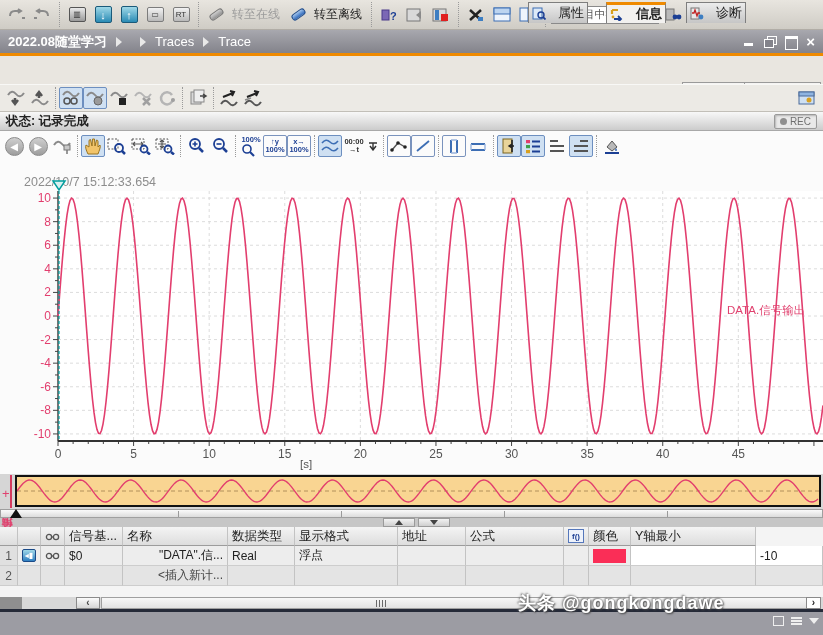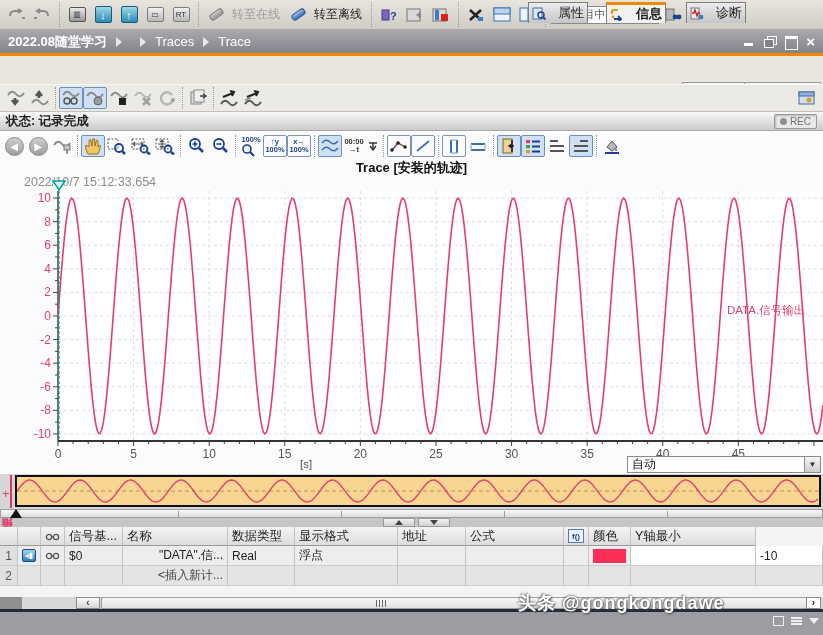--- a/index.html
+++ b/index.html
@@ -480,21 +480,20 @@
     <div class="sep"></div>
     <div class="ib">
         <svg width="18" height="16">
           <path d="M4 9 L9 3 L14 9 L9 13 Z" fill="#b9b9b9" stroke="#555"></path>
           <path d="M13 10 q2 3 0 3 q-2 0 0 -3" fill="#3d6eb4"></path>
           <rect x="2" y="14" width="14" height="2" fill="#1c3f94"></rect>
         </svg>
       </div>
   </div>
 
-  <div id="charttitle">Trace [安装的轨迹]</div>
   <div id="timestamp">2022/10/7 15:12:33.654</div>
   <div id="plotwrap">
     <svg id="plot-svg" width="801" height="300">
         <rect x="36" y="17" width="765" height="250" fill="#ffffff"></rect>
         <line x1="111.59288537549406" y1="17" x2="111.59288537549406" y2="267" stroke="#dcdcdc" stroke-dasharray="3,3"></line>
         <line x1="187.18577075098813" y1="17" x2="187.18577075098813" y2="267" stroke="#dcdcdc" stroke-dasharray="3,3"></line>
         <line x1="262.77865612648225" y1="17" x2="262.77865612648225" y2="267" stroke="#dcdcdc" stroke-dasharray="3,3"></line>
         <line x1="338.37154150197625" y1="17" x2="338.37154150197625" y2="267" stroke="#dcdcdc" stroke-dasharray="3,3"></line>
         <line x1="413.9644268774703" y1="17" x2="413.9644268774703" y2="267" stroke="#dcdcdc" stroke-dasharray="3,3"></line>
         <line x1="489.55731225296444" y1="17" x2="489.55731225296444" y2="267" stroke="#dcdcdc" stroke-dasharray="3,3"></line>
@@ -608,24 +607,20 @@
         <line x1="36" y1="17" x2="36" y2="267" stroke="#444" stroke-width="1.5"></line>
         <line x1="36" y1="267" x2="801" y2="267" stroke="#333" stroke-width="2"></line>
         <path d="M36.0 142.0 L37.5 122.0 L39.0 102.5 L40.5 84.2 L42.0 67.6 L43.5 53.1 L45.0 41.2 L46.5 32.3 L48.0 26.5 L49.5 24.1 L51.0 25.2 L52.5 29.6 L54.0 37.3 L55.5 48.1 L57.0 61.6 L58.5 77.4 L60.0 95.1 L61.5 114.2 L63.0 134.1 L64.5 154.2 L66.0 173.9 L67.5 192.8 L69.0 210.1 L70.5 225.5 L72.0 238.4 L73.5 248.6 L75.0 255.6 L76.5 259.3 L78.0 259.6 L79.5 256.5 L81.0 250.1 L82.5 240.5 L84.0 228.0 L85.5 213.1 L87.0 196.1 L88.5 177.5 L90.0 157.8 L91.5 137.7 L93.0 117.8 L94.5 98.5 L96.0 80.5 L97.5 64.3 L99.0 50.4 L100.5 39.1 L102.0 30.8 L103.5 25.7 L105.0 24.1 L106.5 25.8 L108.0 31.0 L109.5 39.4 L111.0 50.7 L112.5 64.7 L114.0 81.0 L115.5 99.0 L117.0 118.3 L118.5 138.3 L120.0 158.4 L121.5 178.0 L123.0 196.6 L124.5 213.5 L126.0 228.4 L127.5 240.8 L129.0 250.3 L130.5 256.7 L132.0 259.7 L133.5 259.3 L135.0 255.4 L136.5 248.3 L138.0 238.1 L139.5 225.1 L141.0 209.6 L142.5 192.2 L144.0 173.4 L145.5 153.6 L147.0 133.5 L148.5 113.6 L150.0 94.6 L151.5 76.9 L153.0 61.2 L154.5 47.7 L156.0 37.1 L157.5 29.4 L159.0 25.1 L160.5 24.2 L162.0 26.7 L163.5 32.5 L165.0 41.5 L166.5 53.5 L168.0 68.0 L169.5 84.7 L171.0 103.0 L172.5 122.5 L174.0 142.6 L175.5 162.6 L177.0 182.0 L178.5 200.3 L180.0 216.9 L181.5 231.3 L183.0 243.1 L184.5 251.9 L186.0 257.6 L187.5 259.9 L189.0 258.7 L190.5 254.2 L192.0 246.4 L193.5 235.6 L195.0 222.0 L196.5 206.1 L198.0 188.4 L199.5 169.3 L201.0 149.4 L202.5 129.2 L204.0 109.5 L205.5 90.7 L207.0 73.4 L208.5 58.1 L210.0 45.2 L211.5 35.2 L213.0 28.3 L214.5 24.6 L216.0 24.4 L217.5 27.6 L219.0 34.1 L220.5 43.8 L222.0 56.3 L223.5 71.4 L225.0 88.5 L226.5 107.1 L228.0 126.7 L229.5 146.8 L231.0 166.8 L232.5 186.0 L234.0 204.0 L235.5 220.1 L237.0 234.0 L238.5 245.2 L240.0 253.4 L241.5 258.4 L243.0 259.9 L244.5 258.1 L246.0 252.8 L247.5 244.4 L249.0 232.9 L250.5 218.8 L252.0 202.5 L253.5 184.4 L255.0 165.1 L256.5 145.1 L258.0 125.0 L259.5 105.4 L261.0 86.9 L262.5 70.0 L264.0 55.2 L265.5 42.9 L267.0 33.5 L268.5 27.2 L270.0 24.3 L271.5 24.8 L273.0 28.7 L274.5 35.9 L276.0 46.2 L277.5 59.3 L279.0 74.8 L280.5 92.3 L282.0 111.2 L283.5 131.0 L285.0 151.1 L286.5 170.9 L288.0 189.9 L289.5 207.6 L291.0 223.3 L292.5 236.6 L294.0 247.2 L295.5 254.7 L297.0 259.0 L298.5 259.8 L300.0 257.2 L301.5 251.3 L303.0 242.2 L304.5 230.1 L306.0 215.5 L307.5 198.8 L309.0 180.4 L310.5 160.9 L312.0 140.8 L313.5 120.8 L315.0 101.4 L316.5 83.2 L318.0 66.7 L319.5 52.3 L321.0 40.6 L322.5 31.9 L324.0 26.3 L325.5 24.1 L327.0 25.3 L328.5 30.0 L330.0 37.9 L331.5 48.8 L333.0 62.4 L334.5 78.4 L336.0 96.2 L337.5 115.3 L339.0 135.2 L340.5 155.3 L342.0 175.0 L343.5 193.8 L345.0 211.1 L346.5 226.3 L348.0 239.1 L349.5 249.1 L351.0 255.9 L352.5 259.4 L354.0 259.6 L355.5 256.2 L357.0 249.6 L358.5 239.9 L360.0 227.3 L361.5 212.2 L363.0 195.0 L364.5 176.4 L366.0 156.7 L367.5 136.6 L369.0 116.6 L370.5 97.4 L372.0 79.5 L373.5 63.4 L375.0 49.6 L376.5 38.5 L378.0 30.4 L379.5 25.6 L381.0 24.1 L382.5 26.0 L384.0 31.4 L385.5 39.9 L387.0 51.5 L388.5 65.6 L390.0 82.0 L391.5 100.1 L393.0 119.5 L394.5 139.5 L396.0 159.5 L397.5 179.1 L399.0 197.6 L400.5 214.5 L402.0 229.2 L403.5 241.4 L405.0 250.8 L406.5 256.9 L408.0 259.7 L409.5 259.1 L411.0 255.1 L412.5 247.8 L414.0 237.4 L415.5 224.3 L417.0 208.7 L418.5 191.2 L420.0 172.3 L421.5 152.5 L423.0 132.3 L424.5 112.5 L426.0 93.5 L427.5 76.0 L429.0 60.3 L430.5 47.0 L432.0 36.5 L433.5 29.1 L435.0 25.0 L436.5 24.2 L438.0 26.9 L439.5 32.9 L441.0 42.1 L442.5 54.2 L444.0 68.9 L445.5 85.7 L447.0 104.1 L448.5 123.7 L450.0 143.7 L451.5 163.7 L453.0 183.1 L454.5 201.3 L456.0 217.8 L457.5 232.0 L459.0 243.7 L460.5 252.3 L462.0 257.8 L463.5 259.9 L465.0 258.6 L466.5 253.8 L468.0 245.9 L469.5 234.9 L471.0 221.2 L472.5 205.1 L474.0 187.3 L475.5 168.1 L477.0 148.2 L478.5 128.1 L480.0 108.4 L481.5 89.7 L483.0 72.5 L484.5 57.3 L486.0 44.6 L487.5 34.7 L489.0 28.0 L490.5 24.5 L492.0 24.5 L493.5 27.9 L495.0 34.6 L496.5 44.5 L498.0 57.1 L499.5 72.3 L501.0 89.5 L502.5 108.2 L504.0 127.9 L505.5 148.0 L507.0 167.9 L508.5 187.1 L510.0 205.0 L511.5 221.0 L513.0 234.7 L514.5 245.8 L516.0 253.8 L517.5 258.5 L519.0 259.9 L520.5 257.8 L522.0 252.4 L523.5 243.8 L525.0 232.2 L526.5 217.9 L528.0 201.5 L529.5 183.3 L531.0 164.0 L532.5 144.0 L534.0 123.9 L535.5 104.3 L537.0 85.9 L538.5 69.1 L540.0 54.4 L541.5 42.3 L543.0 33.0 L544.5 26.9 L546.0 24.2 L547.5 24.9 L549.0 29.0 L550.5 36.4 L552.0 46.9 L553.5 60.2 L555.0 75.8 L556.5 93.3 L558.0 112.3 L559.5 132.1 L561.0 152.2 L562.5 172.1 L564.0 191.0 L565.5 208.5 L567.0 224.1 L568.5 237.3 L570.0 247.7 L571.5 255.1 L573.0 259.1 L574.5 259.8 L576.0 257.0 L577.5 250.9 L579.0 241.6 L580.5 229.4 L582.0 214.6 L583.5 197.8 L585.0 179.3 L586.5 159.8 L588.0 139.7 L589.5 119.7 L591.0 100.3 L592.5 82.2 L594.0 65.8 L595.5 51.6 L597.0 40.0 L598.5 31.5 L600.0 26.1 L601.5 24.1 L603.0 25.5 L604.5 30.3 L606.0 38.4 L607.5 49.5 L609.0 63.3 L610.5 79.3 L612.0 97.2 L613.5 116.4 L615.0 136.4 L616.5 156.5 L618.0 176.2 L619.5 194.8 L621.0 212.0 L622.5 227.1 L624.0 239.7 L625.5 249.5 L627.0 256.2 L628.5 259.5 L630.0 259.5 L631.5 256.0 L633.0 249.1 L634.5 239.2 L636.0 226.5 L637.5 211.2 L639.0 194.0 L640.5 175.3 L642.0 155.5 L643.5 135.4 L645.0 115.5 L646.5 96.4 L648.0 78.6 L649.5 62.6 L651.0 48.9 L652.5 38.0 L654.0 30.0 L655.5 25.4 L657.0 24.1 L658.5 26.3 L660.0 31.8 L661.5 40.5 L663.0 52.2 L664.5 66.5 L666.0 83.0 L667.5 101.2 L669.0 120.6 L670.5 140.6 L672.0 160.7 L673.5 180.2 L675.0 198.6 L676.5 215.4 L678.0 230.0 L679.5 242.1 L681.0 251.2 L682.5 257.2 L684.0 259.8 L685.5 259.0 L687.0 254.8 L688.5 247.3 L690.0 236.7 L691.5 223.4 L693.0 207.7 L694.5 190.1 L696.0 171.1 L697.5 151.3 L699.0 131.2 L700.5 111.4 L702.0 92.5 L703.5 75.0 L705.0 59.5 L706.5 46.4 L708.0 36.0 L709.5 28.8 L711.0 24.8 L712.5 24.3 L714.0 27.2 L715.5 33.4 L717.0 42.8 L718.5 55.0 L720.0 69.8 L721.5 86.7 L723.0 105.2 L724.5 124.8 L726.0 144.9 L727.5 164.9 L729.0 184.2 L730.5 202.3 L732.0 218.7 L733.5 232.8 L735.0 244.2 L736.5 252.7 L738.0 258.0 L739.5 259.9 L741.0 258.4 L742.5 253.5 L744.0 245.3 L745.5 234.1 L747.0 220.3 L748.5 204.2 L750.0 186.2 L751.5 167.0 L753.0 147.1 L754.5 127.0 L756.0 107.3 L757.5 88.6 L759.0 71.5 L760.5 56.5 L762.0 43.9 L763.5 34.2 L765.0 27.7 L766.5 24.4 L768.0 24.6 L769.5 28.2 L771.0 35.1 L772.5 45.1 L774.0 58.0 L775.5 73.2 L777.0 90.5 L778.5 109.3 L780.0 129.0 L781.5 149.1 L783.0 169.0 L784.5 188.2 L786.0 205.9 L787.5 221.8 L789.0 235.4 L790.5 246.3 L792.0 254.1 L793.5 258.7 L795.0 259.9 L796.5 257.6 L798.0 252.0 L799.5 243.2 L801.0 231.4 " stroke="#e23e6e" stroke-width="1.6" fill="none"></path>
         <line x1="37" y1="17" x2="37" y2="267" stroke="#009e9e" stroke-width="1.2" stroke-dasharray="3,2"></line>
         <polygon points="31,7 43,7 37,16" fill="#d8f0f0" stroke="#009e9e" stroke-width="1.5"></polygon>
       </svg>
   </div>
   <div id="ylabel-rot">DATA.信号输出</div>
   <div id="serieslabel">DATA.信号输出</div>
   <div id="xunit">[s]</div>
-  <div id="xdrop">
-    <span class="val">自动</span>
-    <span class="darr">▼</span>
-  </div>
 </div>
 
 <div class="abs" id="overviewrow">
   <div id="ovcross">+</div>
   <div id="ovmarker"></div>
   <div id="ovbox">
     <svg id="ov-svg" width="802" height="28">
         <line x1="0" y1="14" x2="802" y2="14" stroke="#b2905a" stroke-dasharray="4,3"></line>
         <path d="M0.0 14.0 L1.5 12.0 L3.0 10.0 L4.5 8.2 L6.0 6.5 L7.5 5.2 L9.0 4.1 L10.5 3.4 L12.0 3.0 L13.5 3.1 L15.0 3.5 L16.5 4.3 L18.0 5.4 L19.5 6.8 L21.0 8.5 L22.5 10.3 L24.0 12.3 L25.5 14.4 L27.0 16.4 L28.5 18.3 L30.0 20.1 L31.5 21.7 L33.0 23.1 L34.5 24.1 L36.0 24.7 L37.5 25.0 L39.0 24.9 L40.5 24.4 L42.0 23.6 L43.5 22.4 L45.0 20.9 L46.5 19.2 L48.0 17.3 L49.5 15.3 L51.0 13.3 L52.5 11.3 L54.0 9.3 L55.5 7.6 L57.0 6.0 L58.5 4.7 L60.0 3.8 L61.5 3.2 L63.0 3.0 L64.5 3.2 L66.0 3.7 L67.5 4.6 L69.0 5.8 L70.5 7.4 L72.0 9.1 L73.5 11.0 L75.0 13.0 L76.5 15.1 L78.0 17.1 L79.5 19.0 L81.0 20.7 L82.5 22.2 L84.0 23.4 L85.5 24.3 L87.0 24.9 L88.5 25.0 L90.0 24.8 L91.5 24.2 L93.0 23.2 L94.5 21.9 L96.0 20.3 L97.5 18.6 L99.0 16.6 L100.5 14.6 L102.0 12.6 L103.5 10.6 L105.0 8.7 L106.5 7.0 L108.0 5.5 L109.5 4.4 L111.0 3.6 L112.5 3.1 L114.0 3.0 L115.5 3.3 L117.0 4.0 L118.5 5.0 L120.0 6.4 L121.5 8.0 L123.0 9.8 L124.5 11.7 L126.0 13.8 L127.5 15.8 L129.0 17.8 L130.5 19.6 L132.0 21.3 L133.5 22.7 L135.0 23.8 L136.5 24.6 L138.0 24.9 L139.5 25.0 L141.0 24.6 L142.5 23.9 L144.0 22.8 L145.5 21.4 L147.0 19.7 L148.5 17.9 L150.0 15.9 L151.5 13.9 L153.0 11.8 L154.5 9.9 L156.0 8.1 L157.5 6.4 L159.0 5.1 L160.5 4.0 L162.0 3.3 L163.5 3.0 L165.0 3.1 L166.5 3.5 L168.0 4.3 L169.5 5.5 L171.0 6.9 L172.5 8.6 L174.0 10.4 L175.5 12.4 L177.0 14.5 L178.5 16.5 L180.0 18.5 L181.5 20.2 L183.0 21.8 L184.5 23.1 L186.0 24.1 L187.5 24.7 L189.0 25.0 L190.5 24.9 L192.0 24.4 L193.5 23.5 L195.0 22.3 L196.5 20.8 L198.0 19.1 L199.5 17.2 L201.0 15.2 L202.5 13.2 L204.0 11.1 L205.5 9.2 L207.0 7.5 L208.5 5.9 L210.0 4.7 L211.5 3.8 L213.0 3.2 L214.5 3.0 L216.0 3.2 L217.5 3.8 L219.0 4.7 L220.5 5.9 L222.0 7.5 L223.5 9.2 L225.0 11.1 L226.5 13.2 L228.0 15.2 L229.5 17.2 L231.0 19.1 L232.5 20.8 L234.0 22.3 L235.5 23.5 L237.0 24.4 L238.5 24.9 L240.0 25.0 L241.5 24.7 L243.0 24.1 L244.5 23.1 L246.0 21.8 L247.5 20.2 L249.0 18.5 L250.5 16.5 L252.0 14.5 L253.5 12.4 L255.0 10.4 L256.5 8.6 L258.0 6.9 L259.5 5.5 L261.0 4.3 L262.5 3.5 L264.0 3.1 L265.5 3.0 L267.0 3.3 L268.5 4.0 L270.0 5.1 L271.5 6.4 L273.0 8.1 L274.5 9.9 L276.0 11.8 L277.5 13.9 L279.0 15.9 L280.5 17.9 L282.0 19.7 L283.5 21.4 L285.0 22.8 L286.5 23.8 L288.0 24.6 L289.5 25.0 L291.0 24.9 L292.5 24.6 L294.0 23.8 L295.5 22.7 L297.0 21.3 L298.5 19.6 L300.0 17.8 L301.5 15.8 L303.0 13.8 L304.5 11.7 L306.0 9.8 L307.5 8.0 L309.0 6.4 L310.5 5.0 L312.0 4.0 L313.5 3.3 L315.0 3.0 L316.5 3.1 L318.0 3.6 L319.5 4.4 L321.0 5.5 L322.5 7.0 L324.0 8.7 L325.5 10.6 L327.0 12.6 L328.5 14.6 L330.0 16.6 L331.5 18.6 L333.0 20.3 L334.5 21.9 L336.0 23.2 L337.5 24.2 L339.0 24.8 L340.5 25.0 L342.0 24.9 L343.5 24.3 L345.0 23.4 L346.5 22.2 L348.0 20.7 L349.5 19.0 L351.0 17.1 L352.5 15.1 L354.0 13.0 L355.5 11.0 L357.0 9.1 L358.5 7.4 L360.0 5.8 L361.5 4.6 L363.0 3.7 L364.5 3.2 L366.0 3.0 L367.5 3.2 L369.0 3.8 L370.5 4.7 L372.0 6.0 L373.5 7.6 L375.0 9.3 L376.5 11.2 L378.0 13.3 L379.5 15.3 L381.0 17.3 L382.5 19.2 L384.0 20.9 L385.5 22.4 L387.0 23.6 L388.5 24.4 L390.0 24.9 L391.5 25.0 L393.0 24.7 L394.5 24.1 L396.0 23.1 L397.5 21.7 L399.0 20.1 L400.5 18.3 L402.0 16.4 L403.5 14.4 L405.0 12.3 L406.5 10.3 L408.0 8.5 L409.5 6.8 L411.0 5.4 L412.5 4.3 L414.0 3.5 L415.5 3.1 L417.0 3.0 L418.5 3.4 L420.0 4.1 L421.5 5.2 L423.0 6.5 L424.5 8.2 L426.0 10.0 L427.5 12.0 L429.0 14.0 L430.5 16.0 L432.0 18.0 L433.5 19.8 L435.0 21.5 L436.5 22.8 L438.0 23.9 L439.5 24.6 L441.0 25.0 L442.5 24.9 L444.0 24.5 L445.5 23.7 L447.0 22.6 L448.5 21.2 L450.0 19.5 L451.5 17.7 L453.0 15.7 L454.5 13.6 L456.0 11.6 L457.5 9.7 L459.0 7.9 L460.5 6.3 L462.0 4.9 L463.5 3.9 L465.0 3.3 L466.5 3.0 L468.0 3.1 L469.5 3.6 L471.0 4.4 L472.5 5.6 L474.0 7.1 L475.5 8.8 L477.0 10.7 L478.5 12.7 L480.0 14.7 L481.5 16.7 L483.0 18.7 L484.5 20.4 L486.0 22.0 L487.5 23.3 L489.0 24.2 L490.5 24.8 L492.0 25.0 L493.5 24.8 L495.0 24.3 L496.5 23.4 L498.0 22.2 L499.5 20.6 L501.0 18.9 L502.5 17.0 L504.0 15.0 L505.5 12.9 L507.0 10.9 L508.5 9.0 L510.0 7.3 L511.5 5.8 L513.0 4.6 L514.5 3.7 L516.0 3.1 L517.5 3.0 L519.0 3.2 L520.5 3.8 L522.0 4.8 L523.5 6.1 L525.0 7.7 L526.5 9.4 L528.0 11.4 L529.5 13.4 L531.0 15.4 L532.5 17.4 L534.0 19.3 L535.5 21.0 L537.0 22.5 L538.5 23.6 L540.0 24.4 L541.5 24.9 L543.0 25.0 L544.5 24.7 L546.0 24.0 L547.5 23.0 L549.0 21.7 L550.5 20.0 L552.0 18.2 L553.5 16.3 L555.0 14.2 L556.5 12.2 L558.0 10.2 L559.5 8.4 L561.0 6.7 L562.5 5.3 L564.0 4.2 L565.5 3.4 L567.0 3.1 L568.5 3.0 L570.0 3.4 L571.5 4.1 L573.0 5.2 L574.5 6.6 L576.0 8.3 L577.5 10.1 L579.0 12.1 L580.5 14.1 L582.0 16.2 L583.5 18.1 L585.0 19.9 L586.5 21.6 L588.0 22.9 L589.5 24.0 L591.0 24.7 L592.5 25.0 L594.0 24.9 L595.5 24.5 L597.0 23.7 L598.5 22.5 L600.0 21.1 L601.5 19.4 L603.0 17.6 L604.5 15.6 L606.0 13.5 L607.5 11.5 L609.0 9.5 L610.5 7.8 L612.0 6.2 L613.5 4.9 L615.0 3.9 L616.5 3.3 L618.0 3.0 L619.5 3.1 L621.0 3.6 L622.5 4.5 L624.0 5.7 L625.5 7.2 L627.0 8.9 L628.5 10.8 L630.0 12.8 L631.5 14.8 L633.0 16.9 L634.5 18.8 L636.0 20.5 L637.5 22.1 L639.0 23.3 L640.5 24.2 L642.0 24.8 L643.5 25.0 L645.0 24.8 L646.5 24.2 L648.0 23.3 L649.5 22.1 L651.0 20.5 L652.5 18.8 L654.0 16.9 L655.5 14.8 L657.0 12.8 L658.5 10.8 L660.0 8.9 L661.5 7.2 L663.0 5.7 L664.5 4.5 L666.0 3.6 L667.5 3.1 L669.0 3.0 L670.5 3.3 L672.0 3.9 L673.5 4.9 L675.0 6.2 L676.5 7.7 L678.0 9.5 L679.5 11.5 L681.0 13.5 L682.5 15.6 L684.0 17.6 L685.5 19.4 L687.0 21.1 L688.5 22.5 L690.0 23.7 L691.5 24.5 L693.0 24.9 L694.5 25.0 L696.0 24.7 L697.5 24.0 L699.0 22.9 L700.5 21.6 L702.0 19.9 L703.5 18.1 L705.0 16.2 L706.5 14.1 L708.0 12.1 L709.5 10.1 L711.0 8.3 L712.5 6.6 L714.0 5.2 L715.5 4.2 L717.0 3.4 L718.5 3.0 L720.0 3.1 L721.5 3.4 L723.0 4.2 L724.5 5.3 L726.0 6.7 L727.5 8.4 L729.0 10.2 L730.5 12.2 L732.0 14.2 L733.5 16.3 L735.0 18.2 L736.5 20.0 L738.0 21.6 L739.5 23.0 L741.0 24.0 L742.5 24.7 L744.0 25.0 L745.5 24.9 L747.0 24.4 L748.5 23.6 L750.0 22.5 L751.5 21.0 L753.0 19.3 L754.5 17.4 L756.0 15.4 L757.5 13.4 L759.0 11.4 L760.5 9.4 L762.0 7.7 L763.5 6.1 L765.0 4.8 L766.5 3.8 L768.0 3.2 L769.5 3.0 L771.0 3.1 L772.5 3.7 L774.0 4.6 L775.5 5.8 L777.0 7.3 L778.5 9.0 L780.0 10.9 L781.5 12.9 L783.0 15.0 L784.5 17.0 L786.0 18.9 L787.5 20.6 L789.0 22.2 L790.5 23.4 L792.0 24.3 L793.5 24.8 L795.0 25.0 L796.5 24.8 L798.0 24.2 L799.5 23.3 L801.0 22.0 " stroke="#e23e6e" stroke-width="1.4" fill="none"></path>
       </svg>

